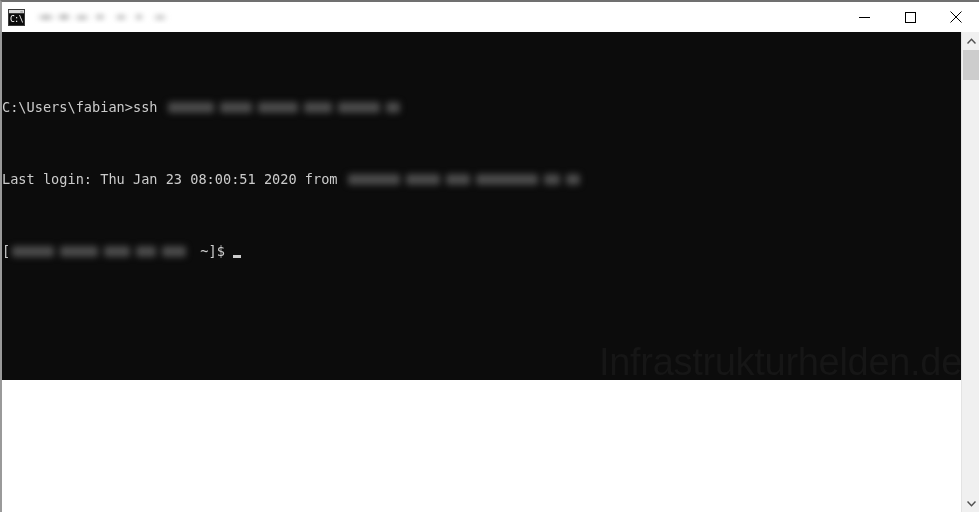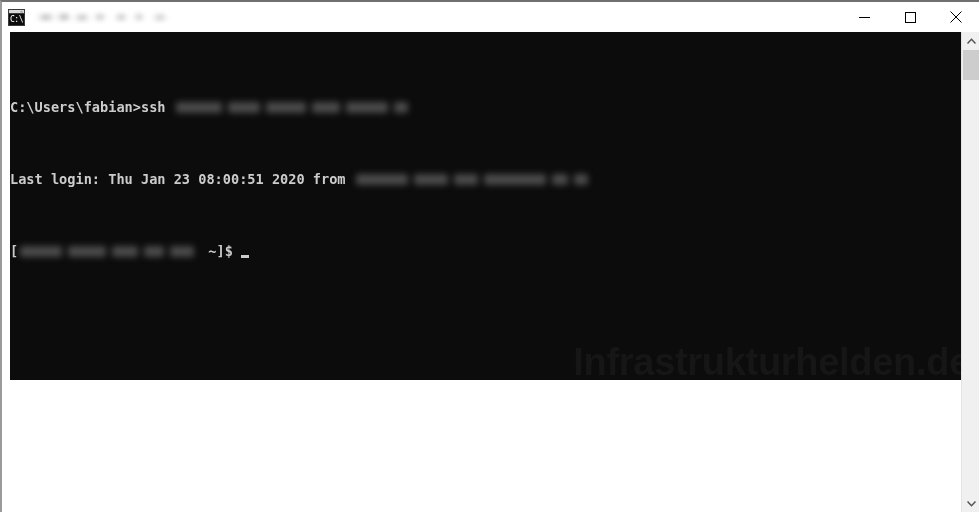--- a/index.html
+++ b/index.html
@@ -135,27 +135,26 @@
     background: #ffffff;
     border: none;
     padding: 0;
     cursor: default;
   }
   .wctl svg { display: block; }
 
   
   #console {
     position: absolute;
-    left: 8px;
+    left: 0;
     top: 30px;
     width: 961px;
     height: 348px;
     background: #0c0c0c;
     overflow: hidden;
-    font-weight: bold;
   }
 
   #console-text {
     position: absolute;
     left: 0;
     top: 12px;
     width: 961px;
     font-family: "DejaVu Sans Mono", monospace;
     font-size: 13.6px;
     line-height: 18px;

